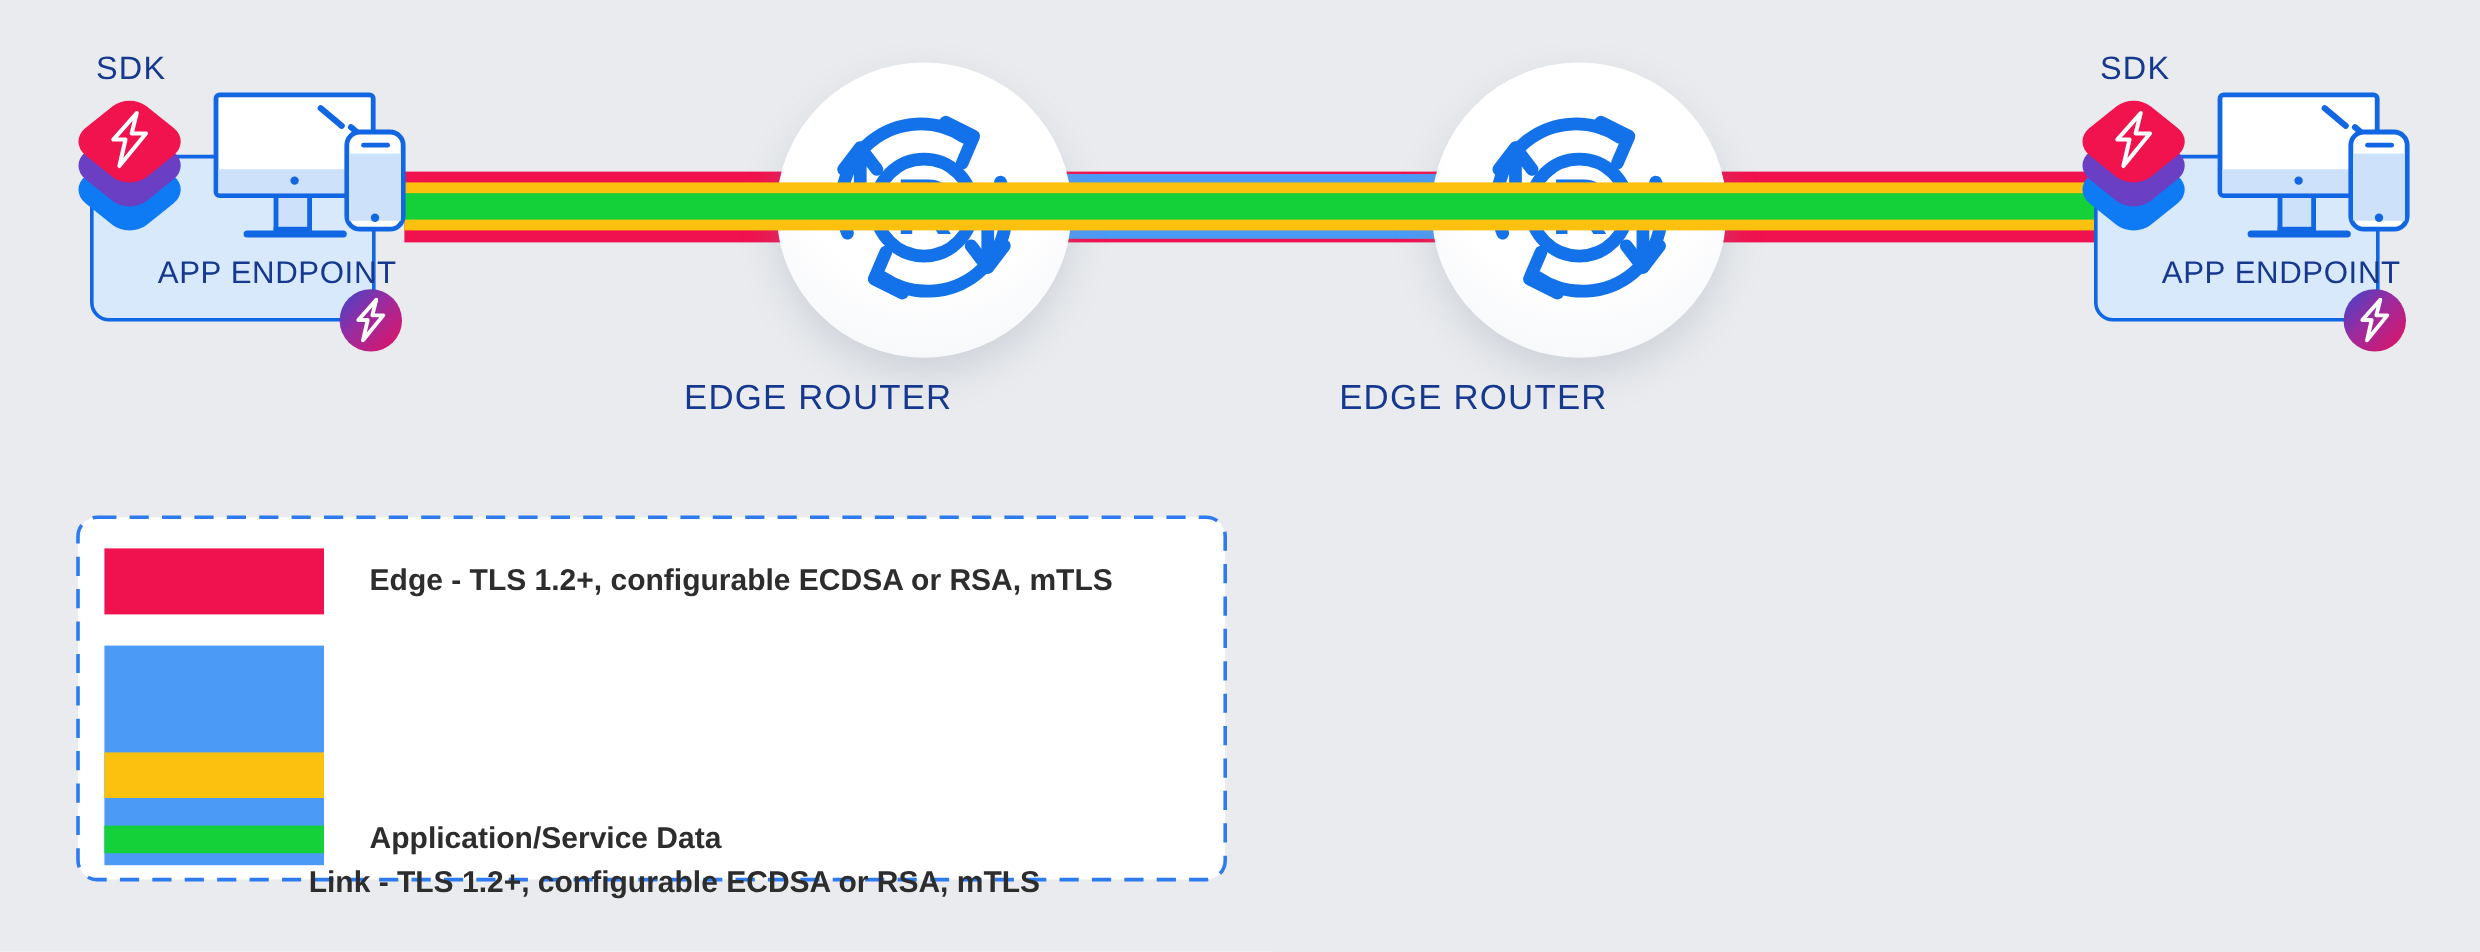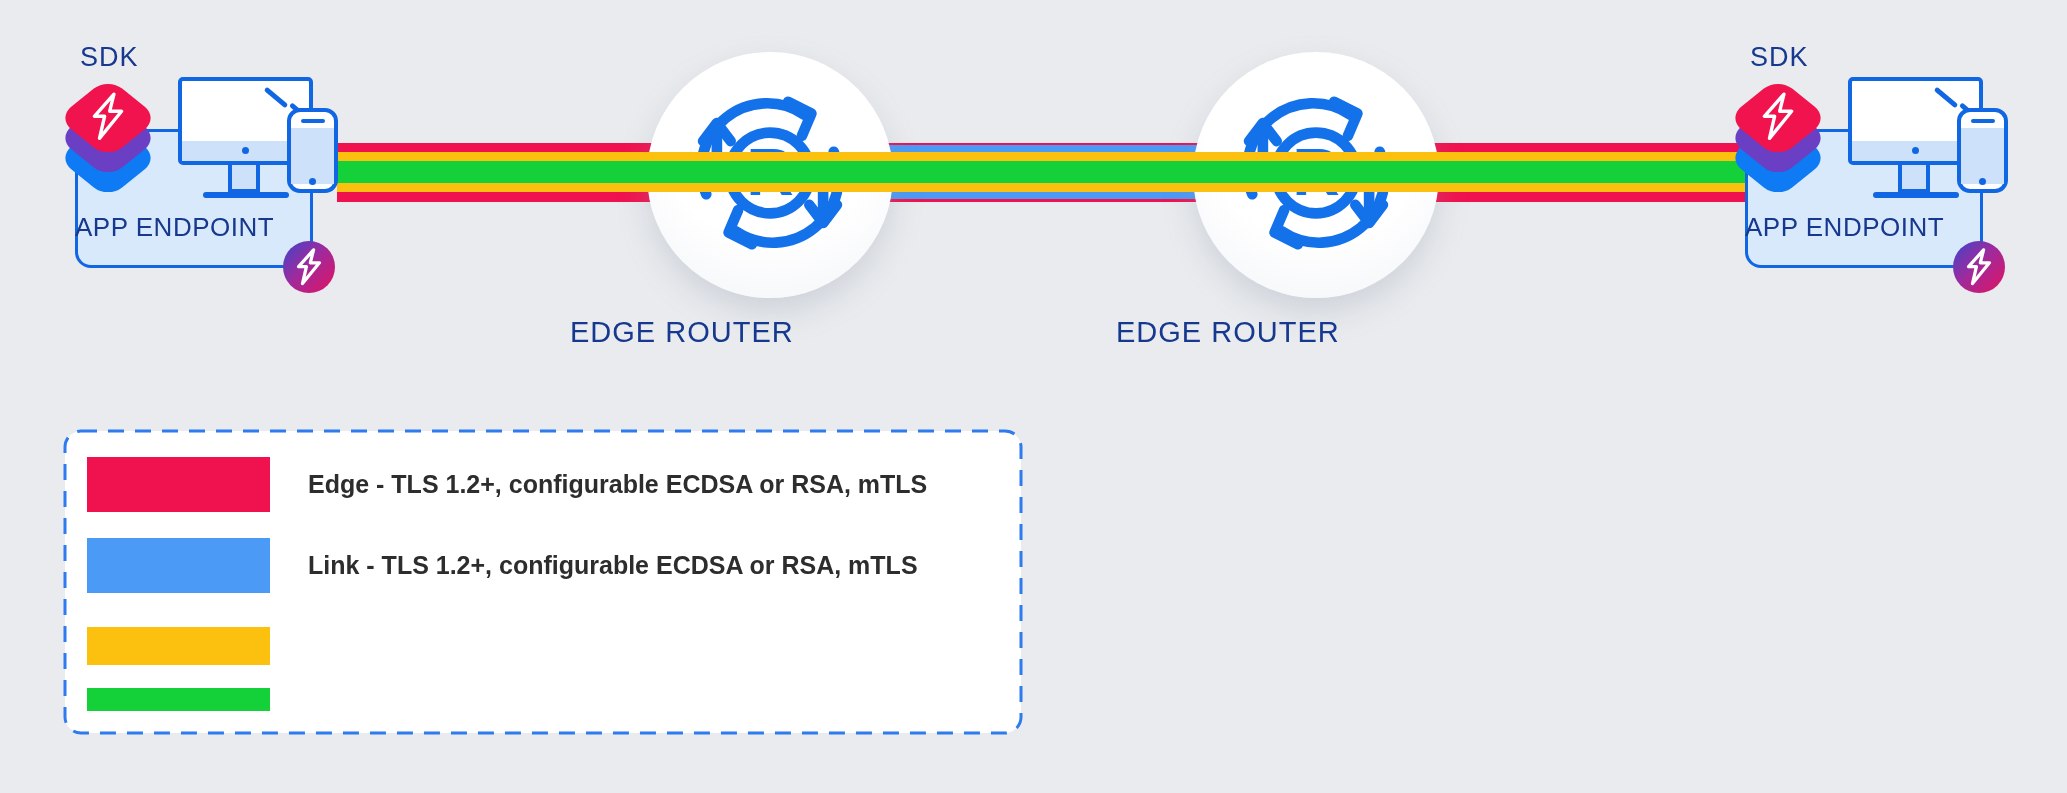--- a/index.html
+++ b/index.html
@@ -27,22 +27,22 @@
   .router-label.left{left:570px;}
   .router-label.right{left:1116px;}
 
   
   .endpoint{position:absolute;top:40px;width:300px;height:262px;z-index:4;}
   .endpoint.left{left:58px;}
   .endpoint.right{left:1728px;}
   .sdk-label{position:absolute;left:22px;top:2px;color:#16388f;font-size:27px;letter-spacing:1px;}
   .endpoint-box{position:absolute;left:17px;top:89px;width:238px;height:139px;
     background:#d9e9fc;border:3px solid #1166e3;border-radius:16px;box-sizing:border-box;z-index:1;}
-  .endpoint-box-label{position:absolute;left:17px;top:172px;width:238px;text-align:left;
-    color:#16388f;font-size:26px;letter-spacing:.5px;z-index:2;}
+  .endpoint-box-label{position:absolute;left:17px;top:172px;width:238px;text-align:center;
+    color:#16388f;font-size:26px;letter-spacing:.5px;z-index:2;padding-left:37px;}
   
   .monitor{position:absolute;left:120px;top:37px;width:135px;height:88px;background:#ffffff;
     border:4px solid #1166e3;border-radius:5px;box-sizing:border-box;z-index:2;}
   .monitor-bezel{position:absolute;left:0;bottom:0;width:100%;height:20px;background:#cde2fa;}
   .monitor-dot{position:absolute;left:50%;bottom:7px;width:7px;height:7px;margin-left:-3.5px;
     border-radius:50%;background:#1166e3;}
   .slash{position:absolute;height:5px;border-radius:3px;background:#1166e3;z-index:2;
     transform:rotate(40deg);}
   .slash1{left:204px;top:55px;width:28px;}
   .slash2{left:231px;top:66px;width:13px;}
@@ -69,21 +69,21 @@
   
   .badge{position:absolute;left:225px;top:201px;width:52px;height:52px;border-radius:50%;
     background:linear-gradient(135deg,#3c45cc 0%,#9c2b9e 45%,#e31261 100%);z-index:4;}
   .badge svg{position:absolute;left:13px;top:7px;}
 
   
   .legend{position:absolute;left:63px;top:429px;width:960px;height:306px;z-index:5;}
   .legend-border{position:absolute;left:0;top:0;}
   .legend-row{position:absolute;left:24px;right:24px;display:flex;align-items:center;}
   .legend-row-1{top:28px;height:55px;}
-  .legend-row-2{top:109px;height:55px;}
+  .legend-row-2{top:109px;height:55px;flex-direction:column;}
   .legend-row-3{top:198px;height:38px;}
   .legend-row-4{top:259px;height:23px;}
   .legend-swatch{width:183px;align-self:stretch;flex:0 0 183px;}
   .legend-label{margin-left:38px;color:#2d2d2d;font-size:25px;font-weight:600;white-space:nowrap;text-align:center;}
 </style>
 </head>
 <body>
 
 <div class="canvas">
 
@@ -204,16 +204,17 @@
     </div>
     <div class="legend-row legend-row-2">
       <div class="legend-swatch" style="background: rgb(75, 154, 245);"></div>
       <div class="legend-label">Link - TLS 1.2+, configurable ECDSA or RSA, mTLS</div>
     </div>
     <div class="legend-row legend-row-3">
       <div class="legend-swatch" style="background: rgb(252, 192, 14);"></div>
     </div>
     <div class="legend-row legend-row-4">
       <div class="legend-swatch" style="background: rgb(20, 209, 58);"></div>
+      <div class="legend-label">Application/Service Data</div>
     </div>
   </div>
 
 </div>
 
 </body></html>

